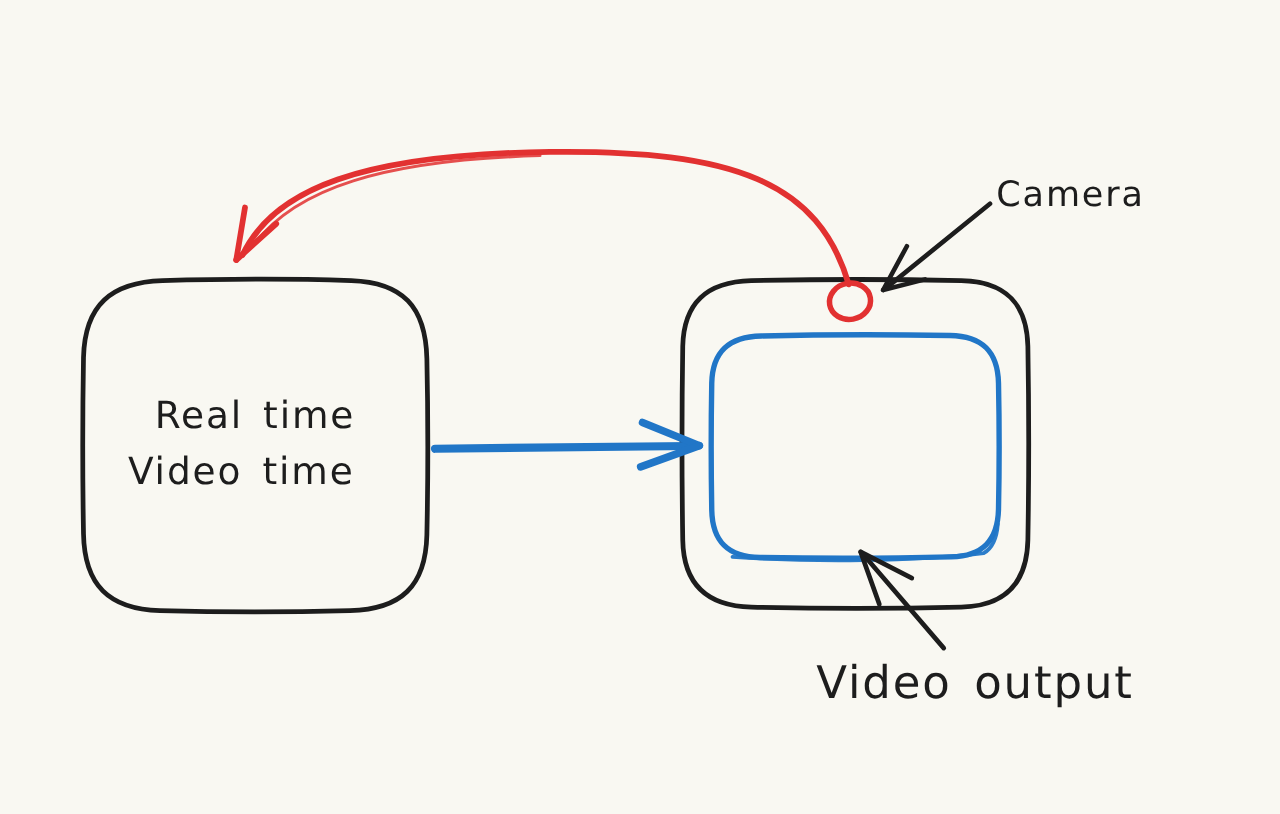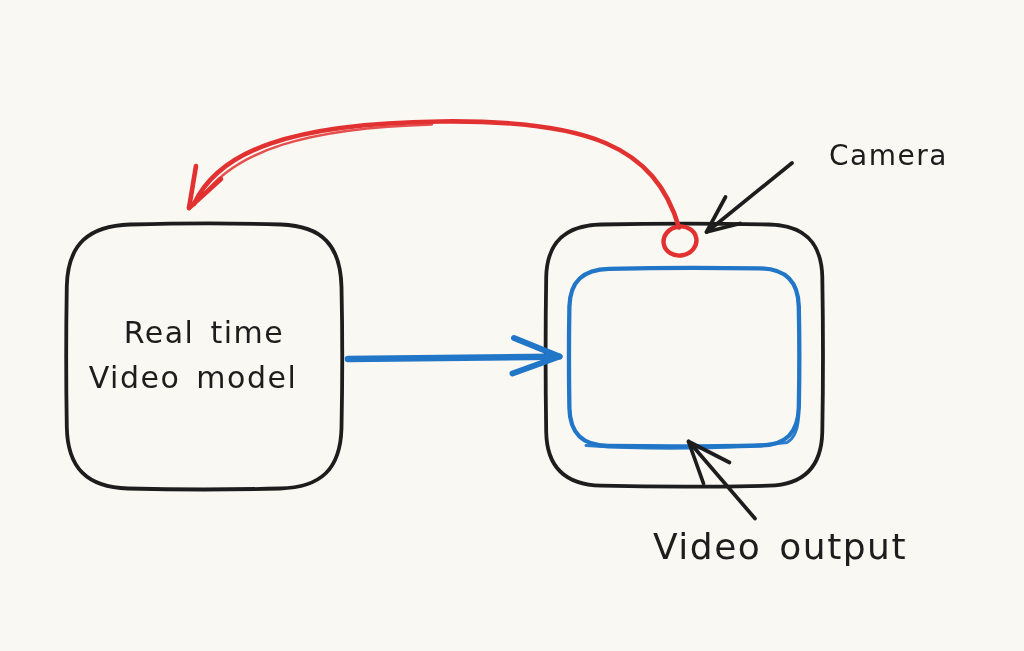--- a/index.html
+++ b/index.html
@@ -38,21 +38,20 @@
     justify-content: center;
     font-size: 30px;
     line-height: 45px;
     text-align: center;
   }
   .node-label .line2 { transform: translateX(-11px); }
   .camera-label {
     left: 797px;
     top: 139px;
     font-size: 28px;
-    margin-left: 32px;
   }
   .video-output-label {
     left: 653px;
     top: 526px;
     font-size: 36px;
   }
 </style>
 </head>
 <body>
 
@@ -124,19 +123,19 @@
 
     <g stroke-width="3.7" stroke="#1d1d1d">
       <path d="M 755 518.5 L 691 444"></path>
       <path d="M 729.5 462.5 L 688.5 441.5"></path>
       <path d="M 703.5 483.5 L 688.5 441.5"></path>
     </g>
   </svg>
 
   <div class="label node-label">
     <span class="line1">Real time</span>
-    <span class="line2">Video model</span>
+    <span class="line2">Video time</span>
   </div>
 
   <div class="label camera-label">Camera</div>
 
   <div class="label video-output-label">Video output</div>
 </div>
 
 </body></html>

